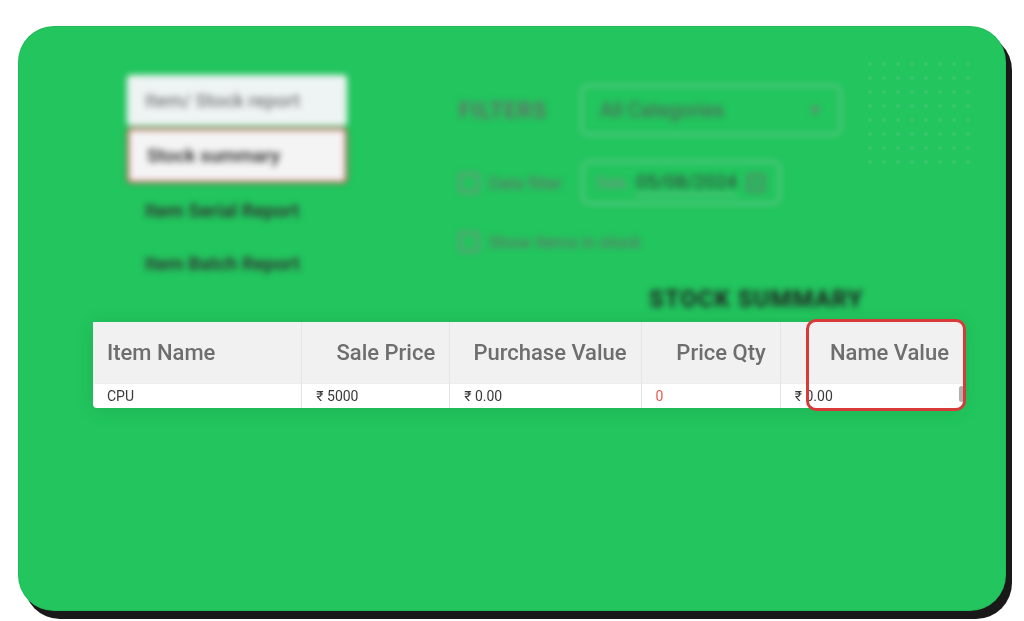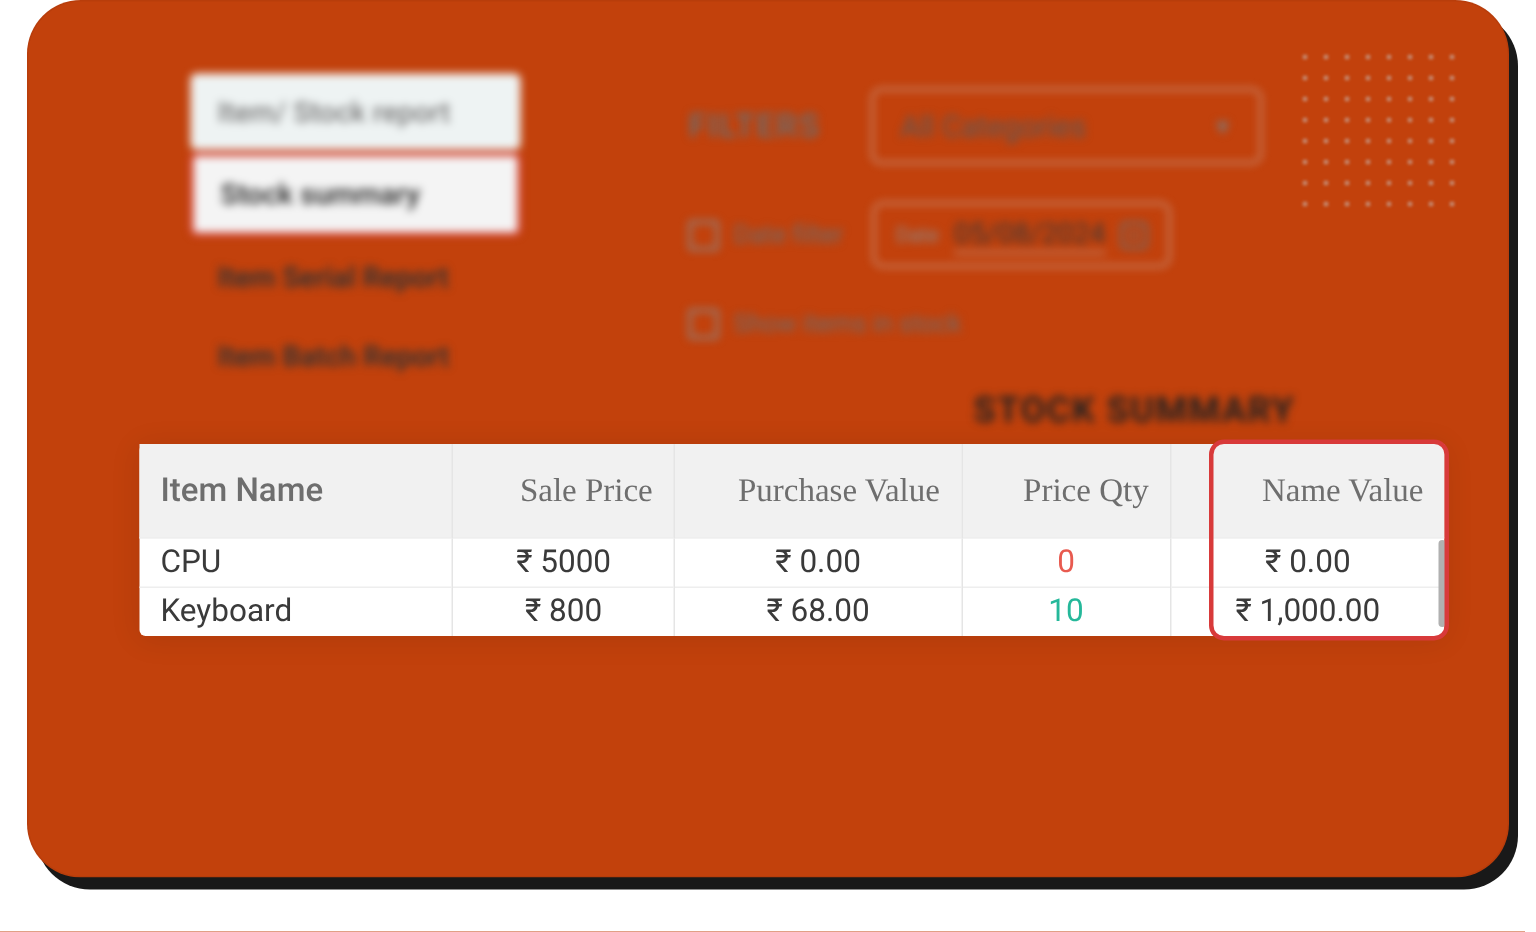--- a/index.html
+++ b/index.html
@@ -11,24 +11,24 @@
   body {
     width: 1024px;
     height: 621px;
     background: #fff;
     position: relative;
     overflow: hidden;
   }
   .card {
     position: absolute;
     left: 18px;
-    top: 0;
+    top: 26px;
     width: 988px;
     height: 585px;
-    background: #c2410c;
+    background: #22c55e;
     border-radius: 36px;
     box-shadow: 6px 8px 0 0 rgba(0,0,0,0.9);
     border: 1px solid rgba(0,0,0,0.05);
     overflow: hidden;
   }
   .dots {
     position: absolute;
     right: 32px;
     top: 30px;
     width: 110px;
@@ -188,37 +188,36 @@
     background: #f1f1f1;
     color: #6e6e6e;
     font-size: 22px;
     font-weight: 500;
     padding: 18px 14px;
     text-align: left;
     border-right: 1px solid #e5e5e5;
   }
   thead th.right {
     text-align: right;
-    font-family: Liberation Serif, serif;
   }
   thead th:last-child {
     border-right: none;
   }
   tbody td {
     padding: 4px 14px;
-    font-size: 21px;
+    font-size: 14px;
     color: #3a3a3a;
     border-right: 1px solid #e5e5e5;
     border-top: 1px solid #eee;
   }
   tbody td:last-child {
     border-right: none;
   }
   tbody td.right {
-    text-align: center;
+    text-align: left;
   }
   .qty-zero {
     color: #e85a4f;
   }
   .qty-pos {
     color: #25b89a;
   }
   .qty-plain {
     color: #3a3a3a;
   }
@@ -309,25 +308,18 @@
         </tr>
       </thead>
       <tbody>
         <tr>
           <td>CPU</td>
           <td class="right">₹ 5000</td>
           <td class="right">₹ 0.00</td>
           <td class="right qty-zero">0</td>
           <td class="right">₹ 0.00</td>
         </tr>
-        <tr>
-          <td>Keyboard</td>
-          <td class="right">₹ 800</td>
-          <td class="right">₹ 68.00</td>
-          <td class="right qty-pos">10</td>
-          <td class="right">₹ 1,000.00</td>
-        </tr>
       </tbody>
     </table>
     <div class="scroll-hint"></div>
     <div class="highlight-box"></div>
   </div>
 </div>
 
 </body></html>

